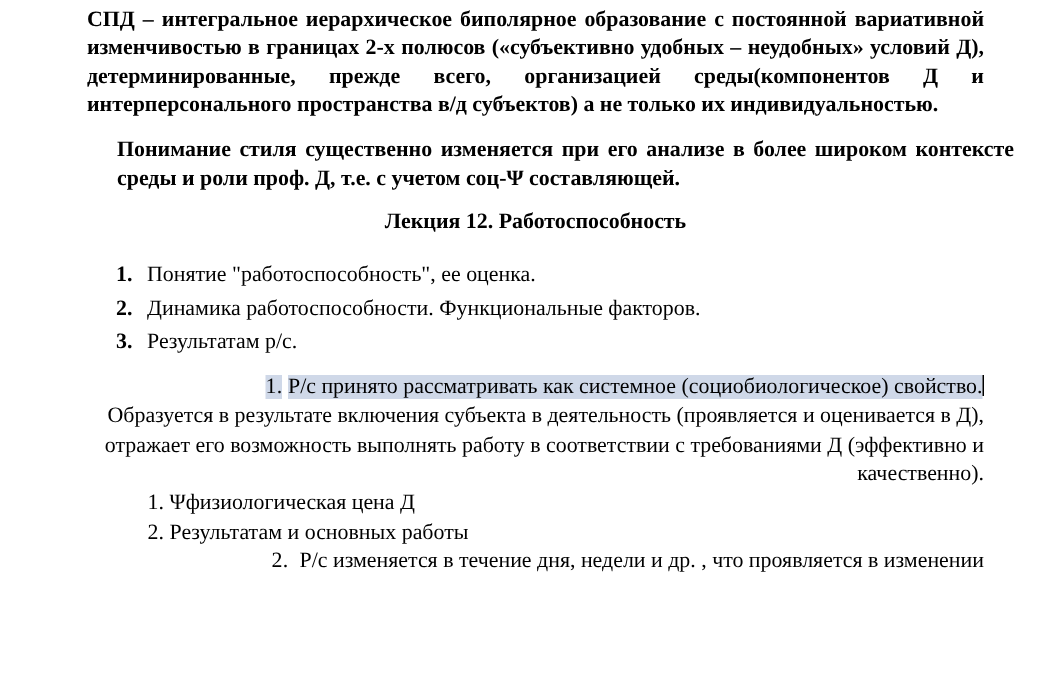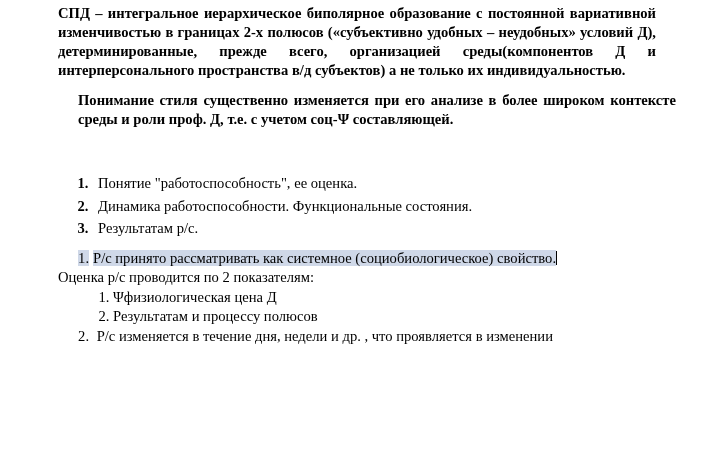--- a/index.html
+++ b/index.html
@@ -75,21 +75,21 @@
   }
   .body-text {
     left: 58px;
     top: 249px;
     width: 598px;
   }
   .body-text p {
     margin: 0;
     font-size: 14.6px;
     line-height: 1.32;
-    text-align: left;
+    text-align: right;
   }
   .u {
     text-decoration: underline;
   }
   .sel {
     background: #cfd8e8;
   }
   .num-lead {
     letter-spacing: 0.2px;
   }
@@ -117,32 +117,33 @@
 </style>
 </head>
 <body>
 
 <div class="page">
 
   <div class="block para intro bold">СПД – интегральное иерархическое биполярное образование с постоянной вариативной изменчивостью в границах 2-х полюсов («субъективно удобных – неудобных» условий Д),     детерминированные, прежде всего, организацией среды(компонентов  Д и интерперсонального пространства в/д субъектов)  а не только их индивидуальностью.</div>
 
   <div class="block para para2">Понимание стиля существенно изменяется при его анализе в более широком контексте среды и роли проф. Д, т.е. с учетом соц-Ψ составляющей.</div>
 
+  <div class="block lecture-title">Лекция 12. Работоспособность</div>
 
   <div class="block list-top">
     <ol class="numbered">
       <li><span class="bold">Понятие "работоспособность", ее оценка.</span></li>
-      <li><span class="bold">Динамика работоспособности. Функциональные состояния.</span></li>
+      <li><span class="bold">Динамика работоспособности. Функциональные факторов.</span></li>
       <li><span class="bold">Результатам р/с.</span></li>
     </ol>
   </div>
 
   <div class="block body-text">
     <p class="first-line-indent"><span class="sel num-lead">1.</span> <span class="sel">Р/с принято рассматривать как системное (социобиологическое) свойство.</span><span class="cursor-caret"></span></p>
-    <p>Оценка р/с проводится по 2 показателям:</p>
+    <p>Образуется в результате включения субъекта в деятельность (проявляется и оценивается в Д), отражает его возможность выполнять работу в соответствии с требованиями Д (эффективно и качественно).</p>
     <ol class="sublist">
       <li>Ψфизиологическая цена Д</li>
-      <li>Результатам  и процессу полюсов</li>
+      <li>Результатам  и основных работы</li>
     </ol>
     <p class="first-line-indent"><span class="num-lead">2.</span>&nbsp; <span>Р/с изменяется  в течение дня, недели и др. , что проявляется в изменении</span></p>
   </div>
 
 </div>
 
 </body></html>

